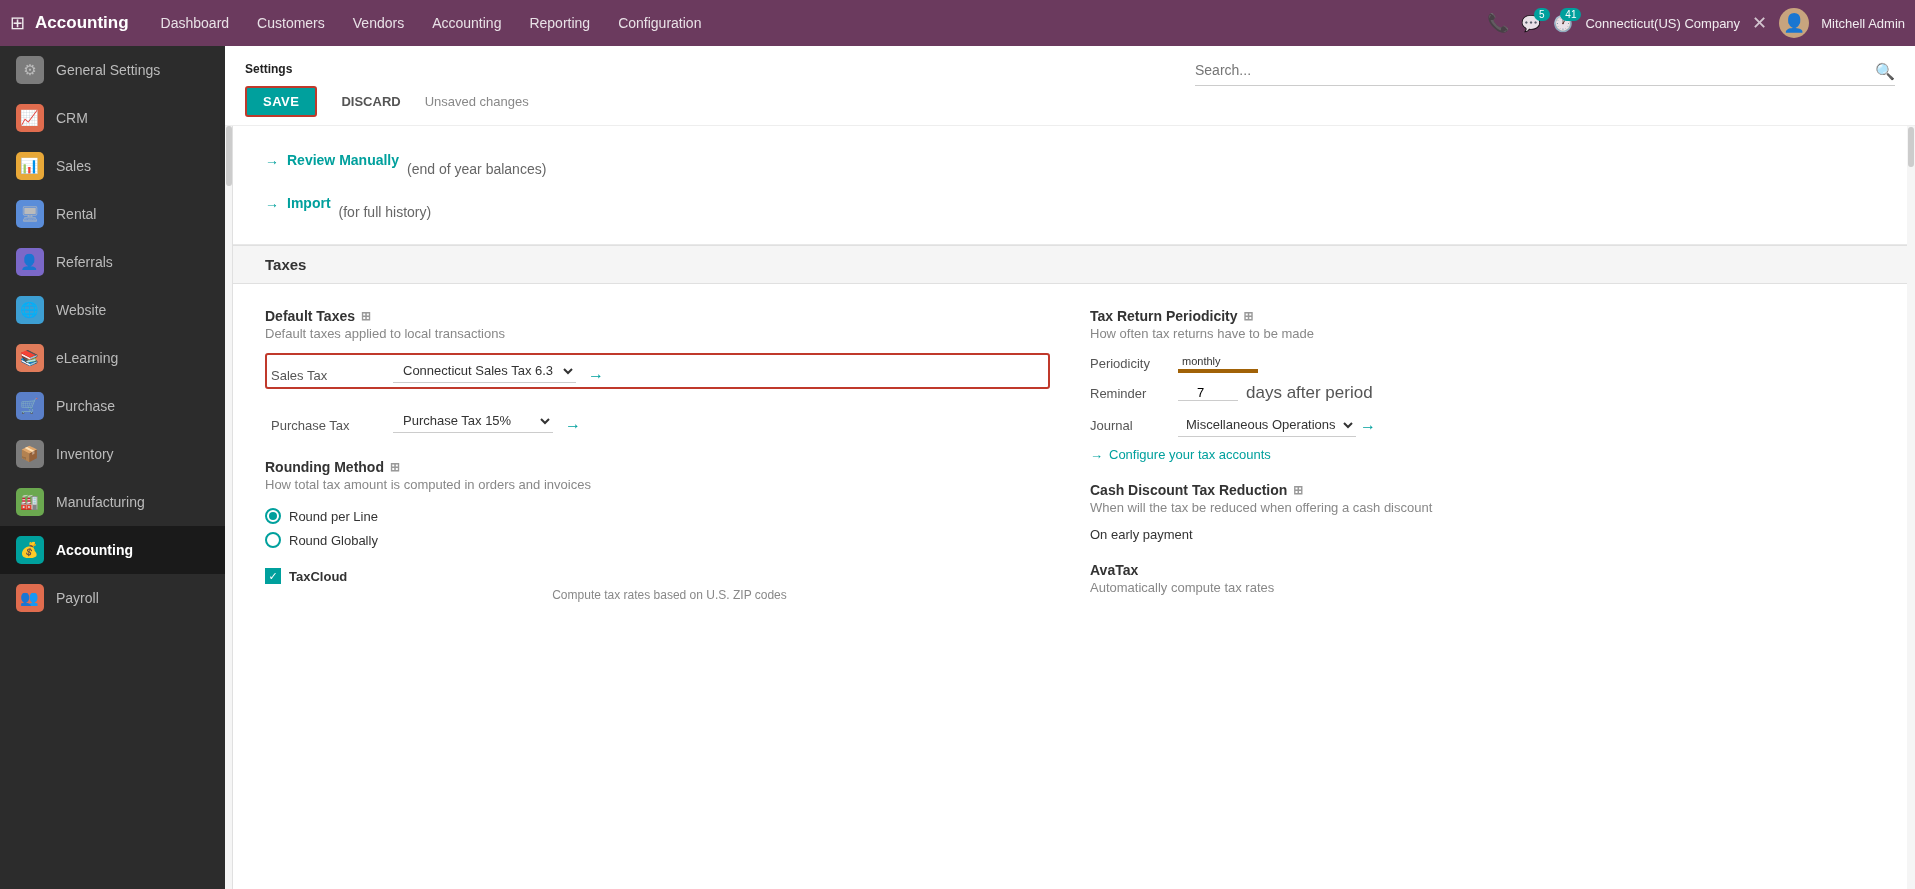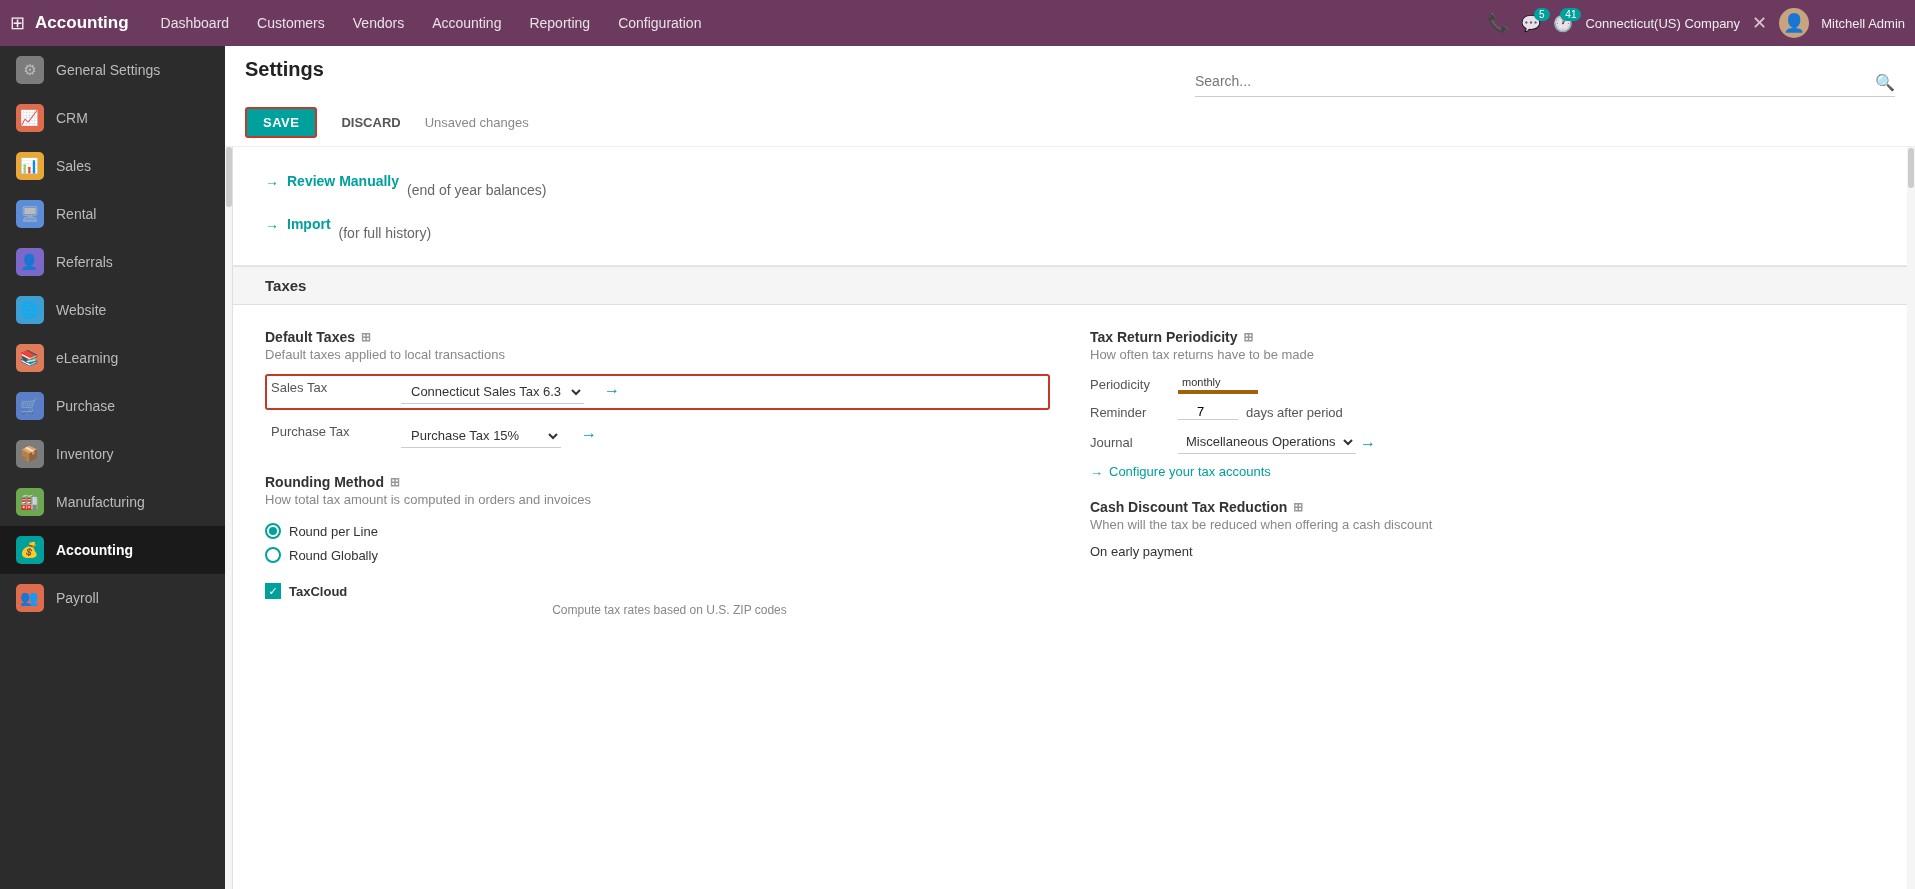--- a/index.html
+++ b/index.html
@@ -92,21 +92,21 @@
     
     .content-area { flex: 1; display: flex; flex-direction: column; overflow: hidden; background: #fff; }
 
     
     .settings-header {
       padding: 12px 20px 8px;
       border-bottom: 1px solid #eee;
       flex-shrink: 0;
       background: #fff;
     }
-    .settings-title { font-size: 20px; font-weight: 600; color: #222; margin-bottom: 26px; }
+    .settings-title { font-size: 12px; font-weight: 600; color: #222; margin-bottom: 6px; }
     .toolbar { display: flex; align-items: center; gap: 12px; }
     .btn-save {
       background: #00a09d;
       color: #fff;
       border: 2px solid #c0392b;
       padding: 6px 16px;
       font-weight: 700;
       font-size: 13px;
       cursor: pointer;
       border-radius: 3px;
@@ -191,23 +191,23 @@
     .section-col { flex: 1; }
 
     
     .field-group { margin-bottom: 20px; }
     .field-group-title { font-size: 14px; font-weight: 600; color: #333; margin-bottom: 2px; display: flex; align-items: center; gap: 6px; }
     .field-group-desc { font-size: 13px; color: #888; margin-bottom: 12px; }
 
     
     .field-row {
       display: flex;
-      align-items: flex-start;
-      margin-bottom: 8px;
-      gap: 20px;
+      align-items: flex-end;
+      margin-bottom: 14px;
+      gap: 12px;
       border: 2px solid transparent;
       padding: 4px;
     }
     .field-row.highlighted {
       border: 2px solid #c0392b;
       border-radius: 3px;
     }
     .field-label { width: 110px; font-size: 13px; color: #555; flex-shrink: 0; }
     .field-select {
       border: none;
@@ -221,21 +221,21 @@
     }
     .field-arrow-btn {
       color: #00a09d;
       cursor: pointer;
       font-size: 16px;
       font-weight: bold;
     }
     .inline-field { display: flex; align-items: center; gap: 8px; margin-bottom: 10px; }
     .inline-label { font-size: 13px; color: #555; width: 80px; }
     .field-value { font-size: 11px; color: #333; border-bottom: 4px solid #a16207; padding: 2px 4px; min-width: 80px; }
-    .field-text-after { font-size: 13px; color: #555; }
+    .field-text-after { font-size: 17px; color: #555; }
 
     
     .radio-group { margin-top: 16px; }
     .radio-item { display: flex; align-items: center; gap: 8px; margin-bottom: 8px; cursor: pointer; }
     .radio-circle {
       width: 16px; height: 16px;
       border-radius: 50%;
       border: 2px solid #00a09d;
       display: flex; align-items: center; justify-content: center;
       flex-shrink: 0;
@@ -516,20 +516,26 @@
 
             <div class="field-group" style="margin-top:16px;">
               <div class="field-group-title">
                 <span>Cash Discount Tax Reduction</span>
                 <span class="title-icon">⊞</span>
               </div>
               <div class="field-group-desc">When will the tax be reduced when offering a cash discount</div>
               <div style="font-size:13px; color:#333;">On early payment</div>
             </div>
 
+            <div style="margin-top:16px;">
+              <div class="field-group-title">
+                <span>AvaTax</span>
+              </div>
+              <div class="field-group-desc">Automatically compute tax rates</div>
+            </div>
 
           </div>
 
         </div>
 
       </div>
 
       <div class="right-scroll">
         <div class="right-thumb"></div>
       </div>

